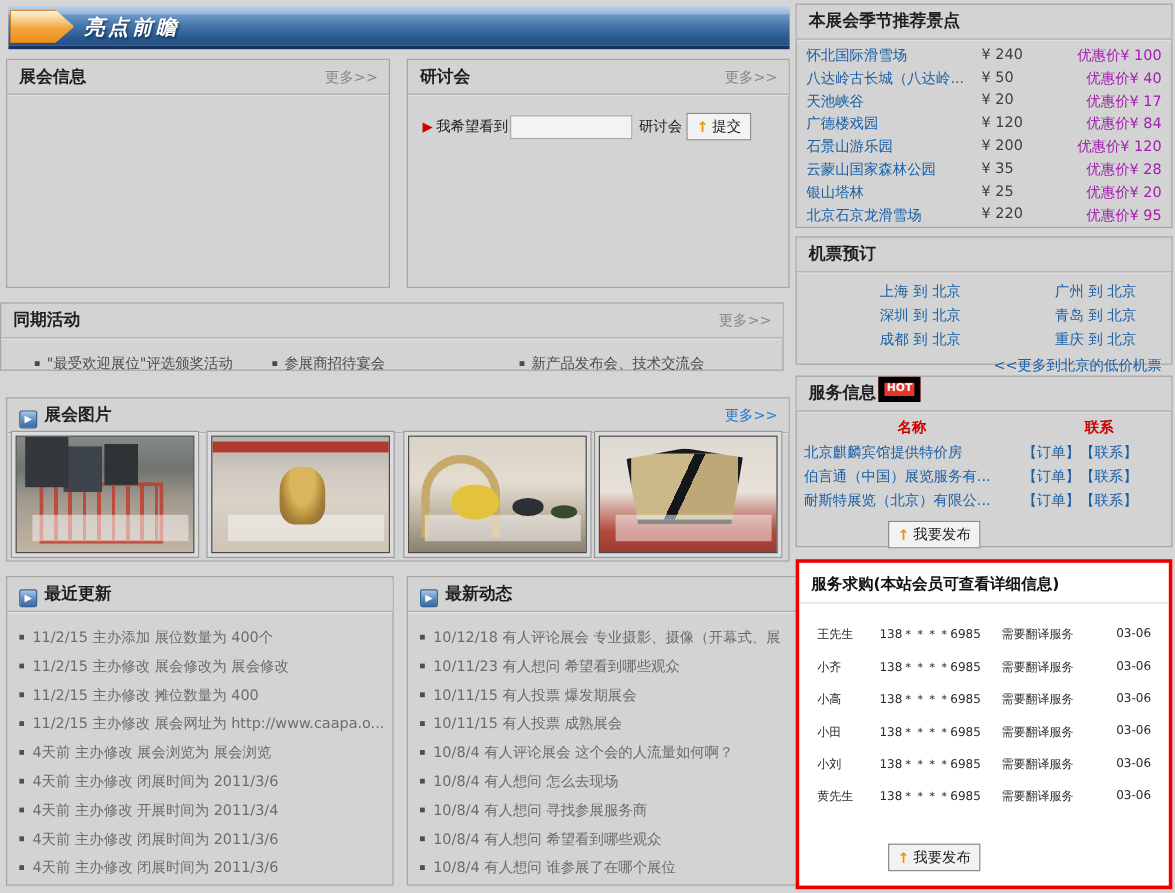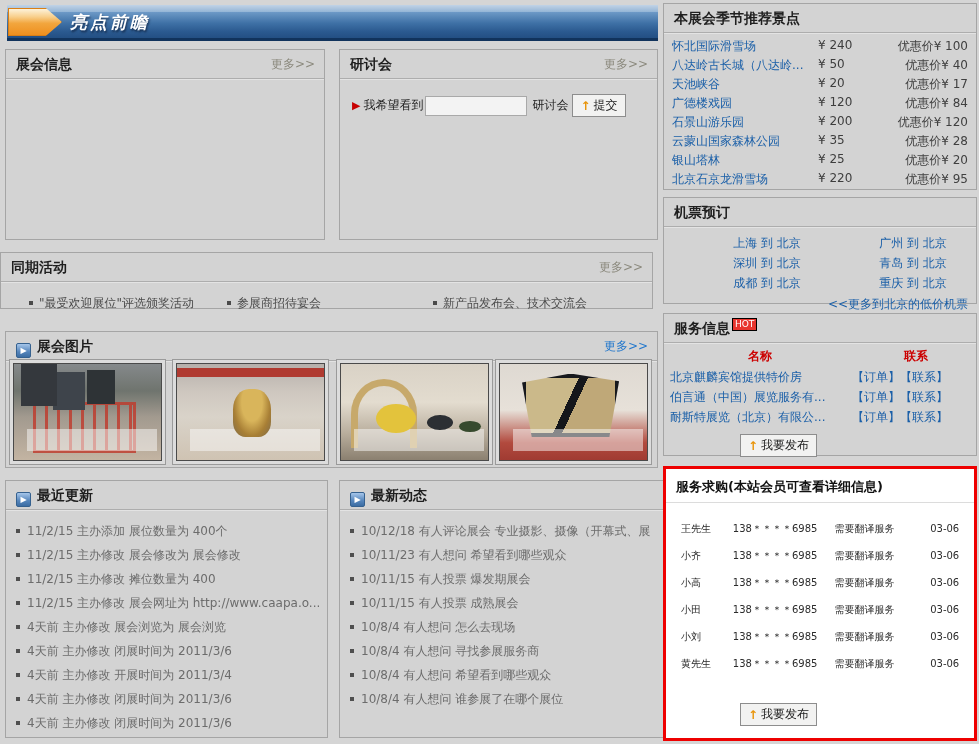--- a/index.html
+++ b/index.html
@@ -74,31 +74,31 @@
   
   .plist{margin:0;padding:9px 6px 0 10px;list-style:none;}
   .plist li{font-size:12px;color:#6c6c6c;height:24px;line-height:24px;white-space:nowrap;overflow:hidden;}
   .plist li::before{content:"";display:inline-block;width:4px;height:4px;background:#4f4f4f;margin-right:7px;vertical-align:2px;}
 
   
   .spot-rows{padding-top:5px;}
   .spot-row{display:flex;align-items:flex-start;height:19px;padding:0 8px;font-size:12px;}
   .spot-name{flex:1;color:#1a5fa8;white-space:nowrap;overflow:hidden;}
   .spot-price{width:52px;color:#3d3d3d;}
-  .spot-disc{width:98px;color:#404040;text-align:right;}
+  .spot-disc{width:98px;color:#a21caf;text-align:right;}
 
   
   .fl-rows{padding-top:6px;}
   .fl-row{display:flex;height:20px;line-height:20px;font-size:12px;padding-left:56px;justify-content:space-between;}
   .fl-link{color:#1a5fa8;width:94px;text-align:center;margin-right:16px;white-space:nowrap;}
   .fl-more{display:block;text-align:right;padding-right:8px;color:#1a5fa8;font-size:12px;margin-top:3px;}
 
   
-  .hotbadge{display:inline-block;background:#e8352e;color:#fff;font-size:9px;font-weight:normal;line-height:11px;
-      padding:0 2px;margin-left:2px;vertical-align:6px;border:1px solid #000000;}
+  .hotbadge{display:inline-block;background:#e8352e;color:#fff;font-size:9px;font-weight:bold;line-height:11px;
+      padding:0 2px;margin-left:2px;vertical-align:6px;border:5px solid #000000;}
   .srv-cols{display:flex;height:22px;line-height:22px;font-size:12px;font-weight:bold;color:#cc0000;margin-top:2px;}
   .srv-col-name{flex:1;text-align:center;}
   .srv-col-contact{width:120px;text-align:center;}
   .srv-row{display:flex;height:20px;line-height:20px;font-size:12px;padding-left:6px;}
   .srv-name{flex:1;color:#1a5fa8;white-space:nowrap;overflow:hidden;}
   .srv-links{width:124px;color:#1a5fa8;white-space:nowrap;}
   .publish{margin:7px 0 0 76px;}
 
   
   .req-panel{background:#ffffff;border:3px solid #ee0000;}
@@ -201,20 +201,21 @@
 
   <div class="panel" style="left:339px;top:480px;width:350px;height:258px;">
     <div class="phead">
       <i class="blueicon">▶</i><span>最新动态</span>
     </div>
     <ul class="plist">
       <li>10/12/18 有人评论展会 专业摄影、摄像（开幕式、展</li>
       <li>10/11/23 有人想问 希望看到哪些观众</li>
       <li>10/11/15 有人投票 爆发期展会</li>
       <li>10/11/15 有人投票 成熟展会</li>
+      <li>10/8/4 有人评论展会 这个会的人流量如何啊？</li>
       <li>10/8/4 有人想问 怎么去现场</li>
       <li>10/8/4 有人想问 寻找参展服务商</li>
       <li>10/8/4 有人想问 希望看到哪些观众</li>
       <li>10/8/4 有人想问 谁参展了在哪个展位</li>
     </ul>
   </div>
 
   <div class="panel" style="left:663px;top:3px;width:314px;height:187px;">
     <div class="phead">
       <span>本展会季节推荐景点</span>

